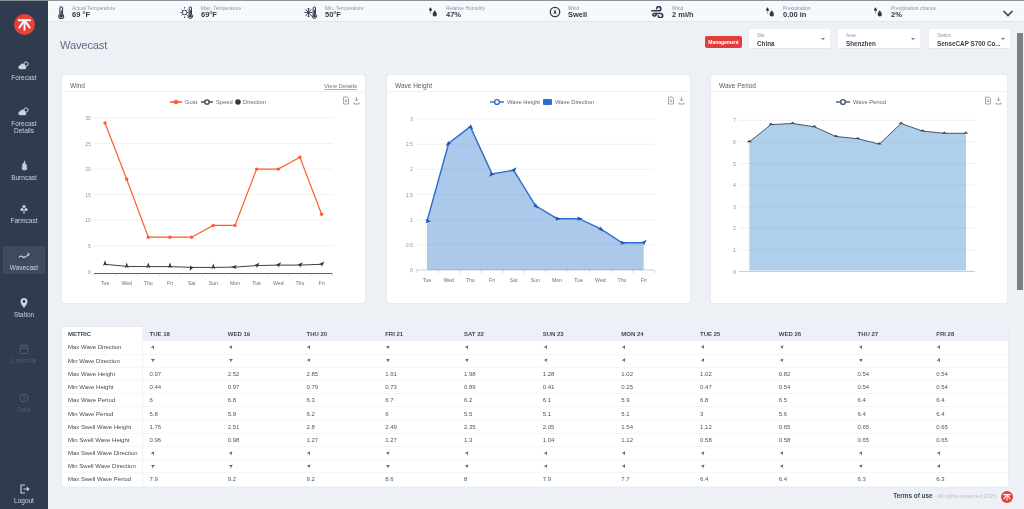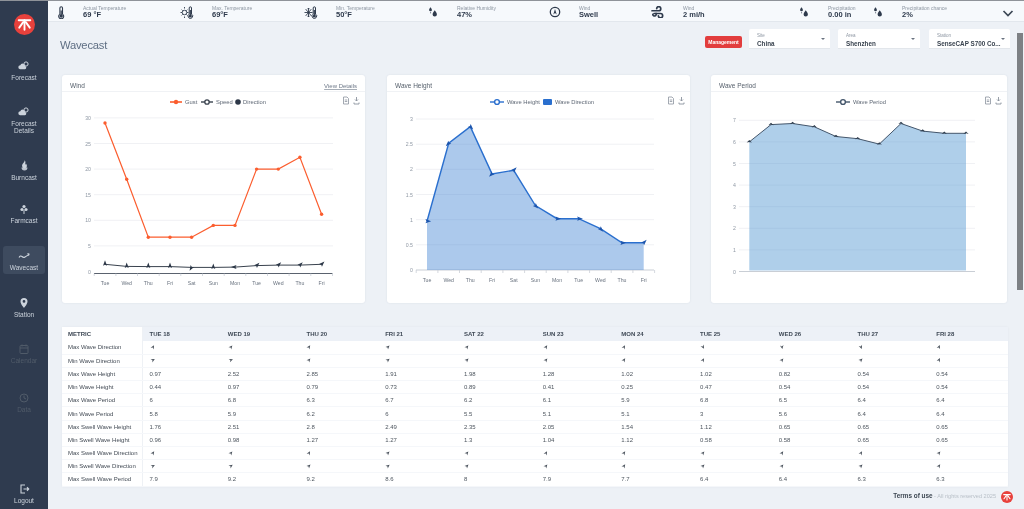--- a/index.html
+++ b/index.html
@@ -5,21 +5,21 @@
   font-family:"Liberation Sans",sans-serif;}
 .abs{position:absolute;}
 #topline{position:absolute;left:0;top:0;width:1024px;height:1px;background:#8f9399;z-index:60;}
 #sidebar{position:absolute;left:0;top:0;width:48px;height:509px;background:#2f3b4f;z-index:50;}
 .navitem{position:absolute;left:0;width:48px;text-align:center;color:#ccd3dc;font-size:6.5px;line-height:7px;}
 .navitem svg{display:block;margin:0 auto 2px;}
 .nav-sel{position:absolute;left:3px;width:42px;background:#3e4b5f;border-radius:3px;}
 .nav-dim{color:#505b69;}
 #topbar{position:absolute;left:48px;top:1px;width:976px;height:21px;background:#f6f9fc;border-bottom:1px solid #e2e7ed;z-index:40;}
 .tbitem{position:absolute;top:3px;display:flex;align-items:center;height:16px;}
-.tbtxt{margin-left:18px;}
+.tbtxt{margin-left:7px;}
 .tblabel{font-size:5px;color:#8d96a2;line-height:6px;white-space:nowrap;}
 .tbval{font-size:7.5px;color:#2e3a4c;font-weight:bold;line-height:8px;white-space:nowrap;}
 .card{position:absolute;background:#fff;border-radius:3px;box-shadow:0 0 2px rgba(90,100,120,.12);}
 #wavetitle{position:absolute;left:60px;top:39px;font-size:11.2px;color:#5e6e83;letter-spacing:-0.2px;}
 .selbox{position:absolute;top:29px;height:20px;background:#fff;border-radius:2px 2px 0 0;border-bottom:1px solid #e2e6eb;}
 .sellabel{position:absolute;left:8px;top:4px;font-size:4.5px;color:#8d96a2;}
 .selval{position:absolute;left:8px;top:11px;font-size:6.3px;max-width:68px;overflow:hidden;color:#39434f;font-weight:bold;white-space:nowrap;}
 .selarr{position:absolute;right:5px;top:9px;width:0;height:0;border-left:2px solid transparent;border-right:2px solid transparent;border-top:2.6px solid #6a7380;}
 #mgmt{position:absolute;left:705px;top:36px;width:37px;height:12px;background:#e23d3d;border-radius:2px;color:#fff;font-size:5px;font-weight:bold;text-align:center;line-height:12px;}
 #scrollthumb{position:absolute;left:1017px;top:33px;width:6px;height:257px;background:#7d8084;border-radius:0px;z-index:70;}
@@ -150,21 +150,21 @@
       <svg width="15" height="12" viewBox="0 0 30 24" fill="none" stroke="#2e3a4c" stroke-width="3.4" stroke-linecap="round">
         <path d="M4 9.5h13.5a4.1 4.1 0 1 0 -4.1,-4.3"></path>
         <path d="M8 15h13a4.3 4.3 0 1 1 -4.3,4.5"></path>
         <path d="M12 15a3.4 3.4 0 1 1 -6.4,1.7"></path>
       </svg>
       <div class="tbtxt">
         <div class="tblabel">Wind</div>
         <div class="tbval">2 mi/h</div>
       </div>
     </div>
-    <div class="tbitem" style="left:750px">
+    <div class="tbitem" style="left:716px">
       <svg width="12" height="12" viewBox="0 0 24 24" fill="#2e3a4c">
         <path d="M7 2.5c1.7 2.5 2.8 3.9 2.8 5.4a2.8 2.8 0 0 1-5.6 0C4.2 6.4 5.3 5 7 2.5z"></path>
         <path d="M15.5 8.5c2.6 3.8 4.3 6 4.3 8.4a4.3 4.3 0 0 1-8.6 0c0-2.4 1.7-4.6 4.3-8.4z"></path>
         <circle cx="7.2" cy="13.5" r="1.1"></circle>
       </svg>
       <div class="tbtxt">
         <div class="tblabel">Precipitation</div>
         <div class="tbval">0.00 in</div>
       </div>
     </div>

